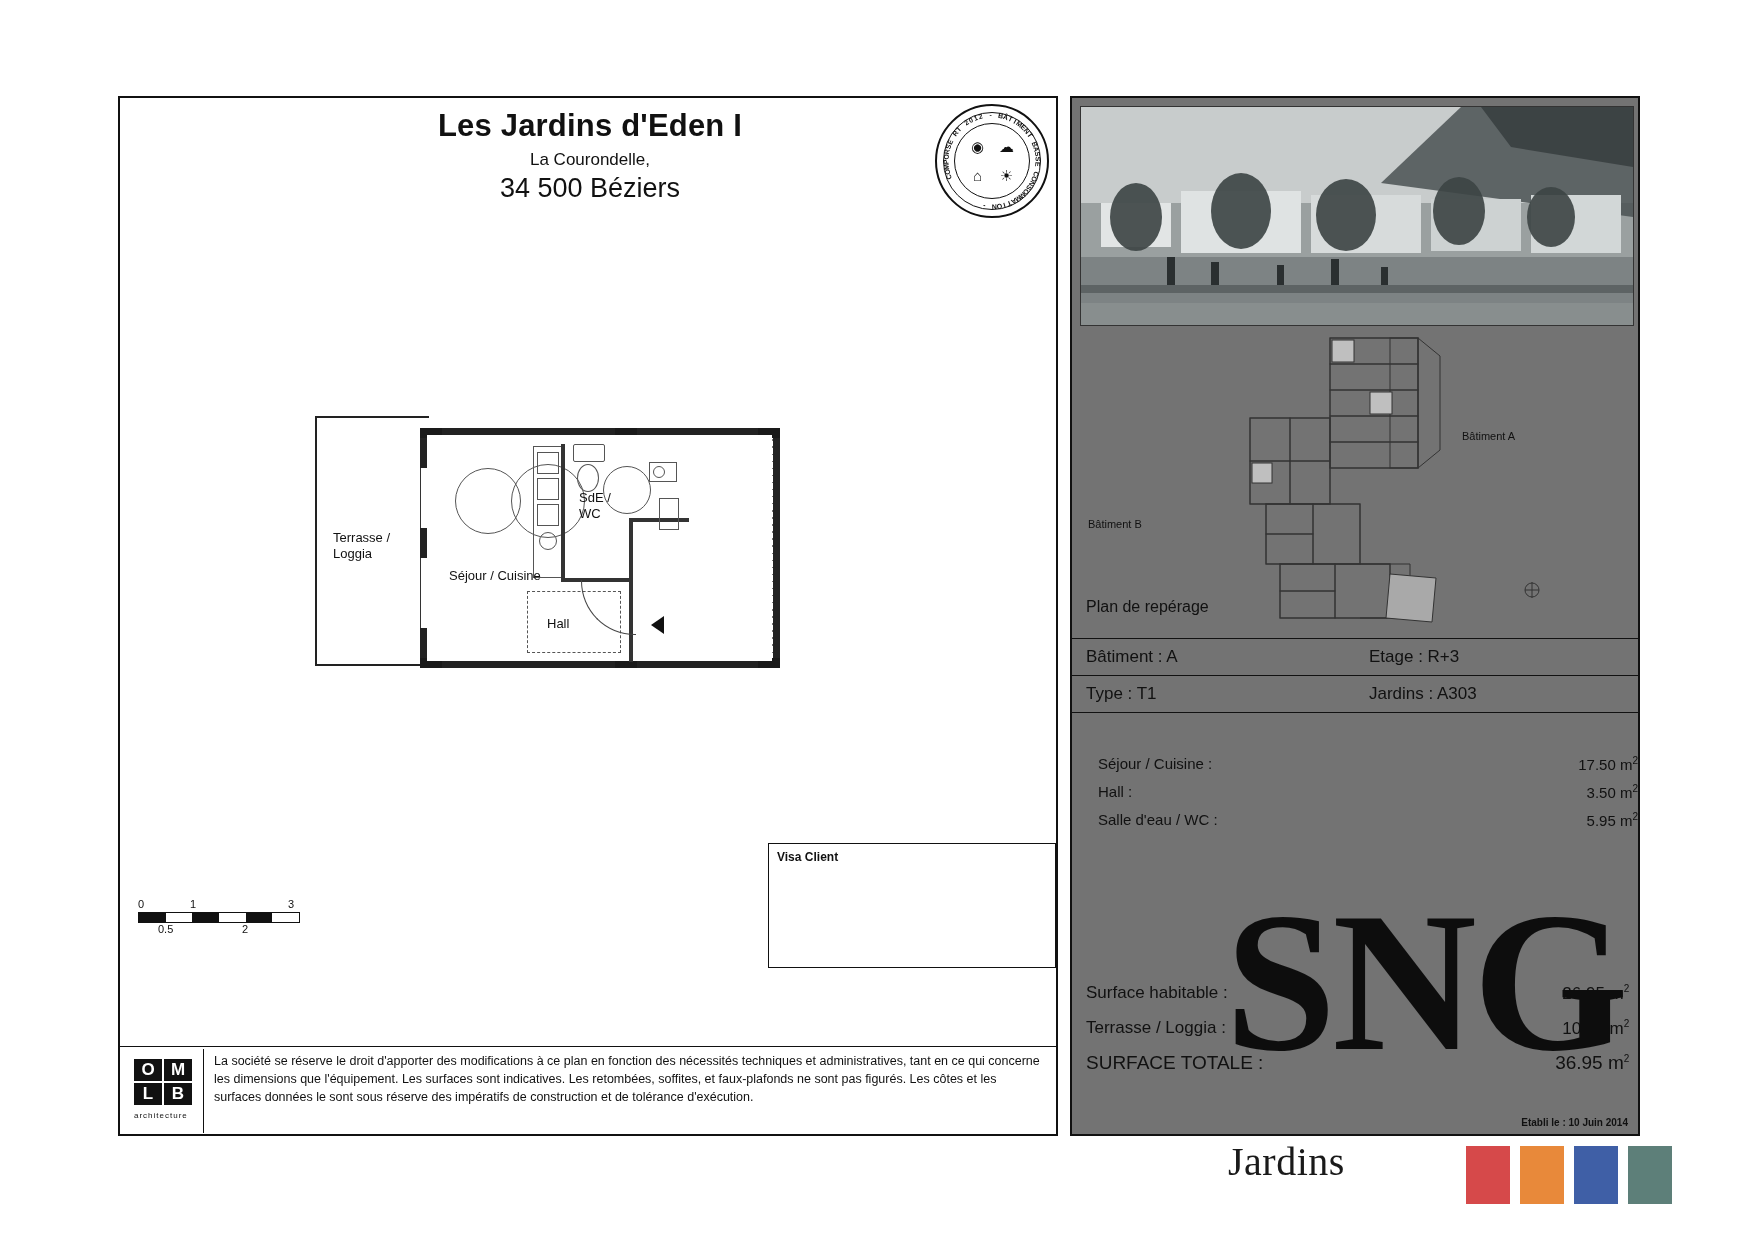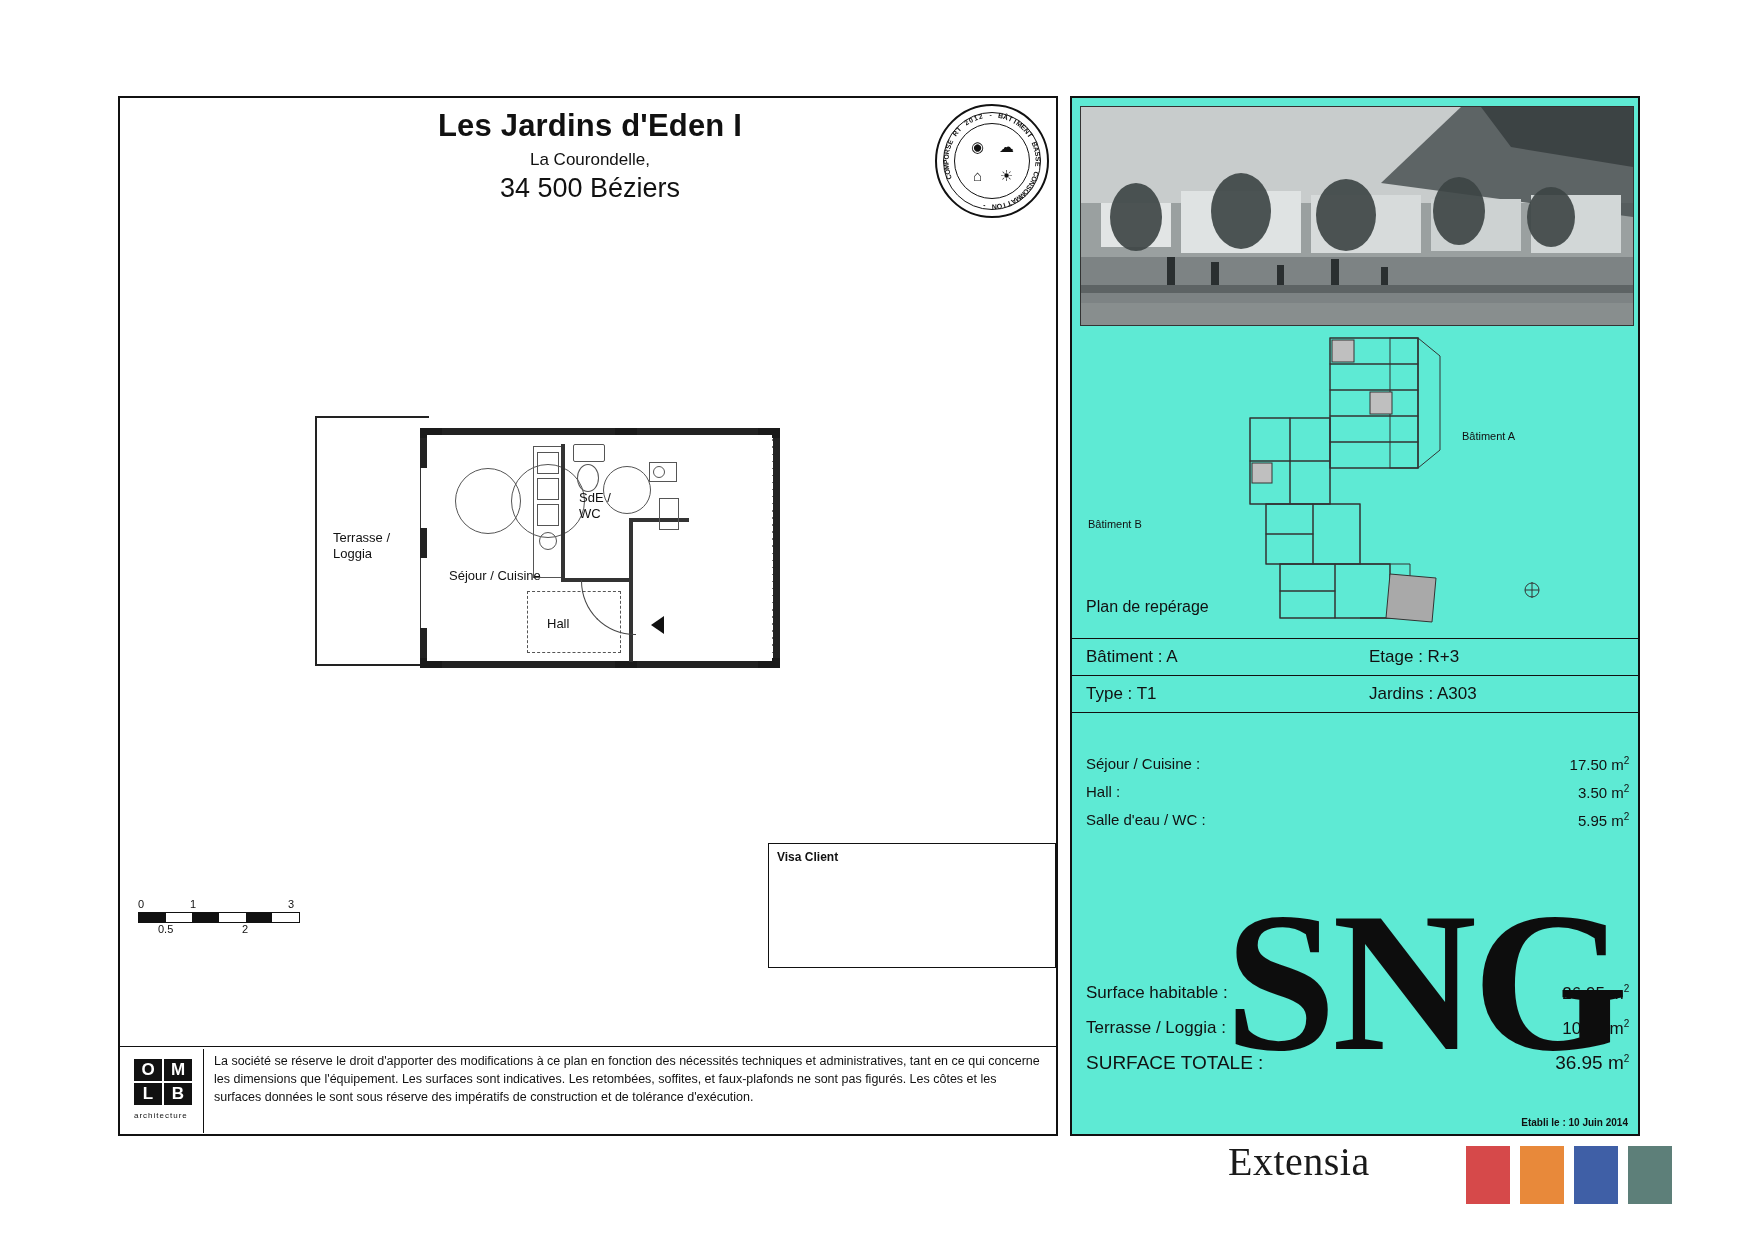--- a/index.html
+++ b/index.html
@@ -117,21 +117,21 @@
   .omlb-grid div{background:#111;color:#fff;font-size:17px;font-weight:bold;
     display:flex;align-items:center;justify-content:center;}
   .omlb-cap{position:absolute;left:12px;top:62px;font-size:8px;letter-spacing:1px;}
   .note-text{
     position:absolute;left:94px;top:6px;width:830px;font-size:12.5px;line-height:1.42;
   }
 
   
   .rpanel{
     position:absolute;left:1070px;top:96px;width:570px;height:1040px;
-    border:2px solid #111;background:#5eead4;box-sizing:border-box;
+    border:2px solid #111;background:#737373;box-sizing:border-box;
   }
   .photo{
     position:absolute;left:8px;top:8px;width:552px;height:218px;
     background:#6e7476;overflow:hidden;border:1px solid #333;
   }
   .keyplan{
     position:absolute;left:8px;top:232px;width:552px;height:316px;
   }
   .kp-lbl{position:absolute;font-size:11px;}
   .plan-rep{
@@ -142,21 +142,21 @@
     border-top:1.5px solid #111;box-sizing:border-box;
   }
   .trow{display:flex;border-bottom:1.5px solid #111;}
   .trow .c{padding:8px 14px;font-size:17px;box-sizing:border-box;}
   .trow .c.l{width:50%;}
   .trow .c.r{width:50%;text-align:left;}
   .detail{
     position:absolute;left:0;top:652px;width:566px;
   }
   .drow{display:flex;padding:5px 0;}
-  .drow .dl{width:52%;padding-left:14px;font-size:15px;}
+  .drow .dl{width:52%;padding-left:26px;font-size:15px;}
   .drow .dv{width:44%;text-align:right;font-size:15px;}
   sup{font-size:10px;}
   .totals{position:absolute;left:0;top:878px;width:566px;}
   .trow2{display:flex;padding:7px 0;}
   .trow2 .dl{width:52%;padding-left:14px;font-size:17px;}
   .trow2 .dv{width:44%;text-align:right;font-size:17px;}
   .trow2.big .dl,.trow2.big .dv{font-size:19px;}
   .etabli{
     position:absolute;right:10px;bottom:6px;font-size:10px;font-weight:bold;
   }
@@ -466,19 +466,19 @@
     <div class="trow2 big">
       <div class="dl">SURFACE TOTALE :</div>
       <div class="dv"><span>36.95 m</span><sup>2</sup></div>
     </div>
   </div>
 
   <div class="etabli">Etabli le : 10 Juin 2014</div>
 </div>
 
 <div class="wm">SNG</div>
-<div class="wm-sub">Extensia</div>
+<div class="wm-sub">Jardins</div>
 <div class="swatches">
   <div style="background: rgb(214, 73, 74);"></div>
   <div style="background: rgb(232, 137, 58);"></div>
   <div style="background: rgb(63, 95, 166);"></div>
   <div style="background: rgb(93, 127, 121);"></div>
 </div>
 
 </body></html>

